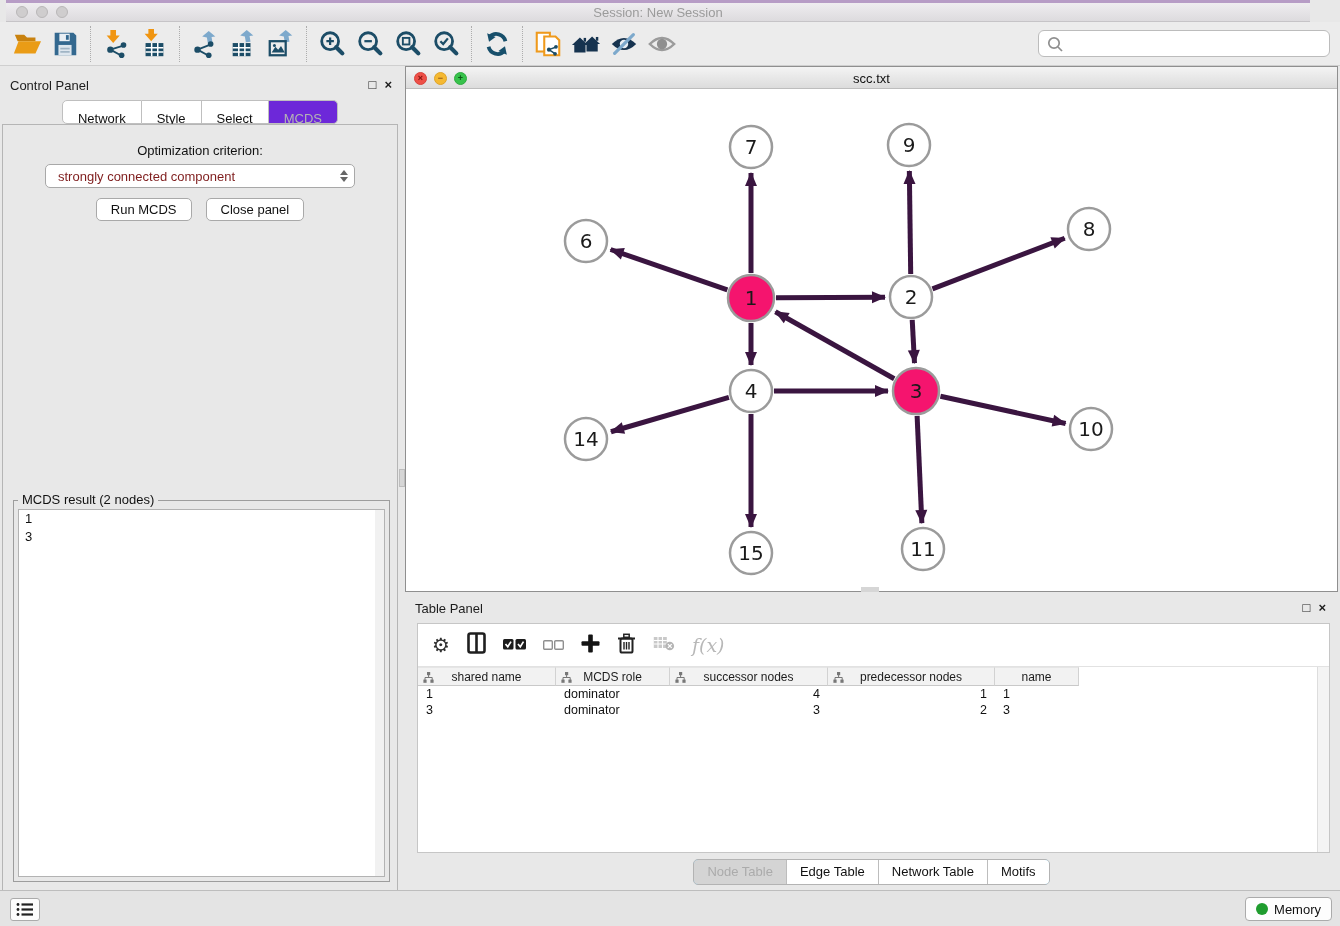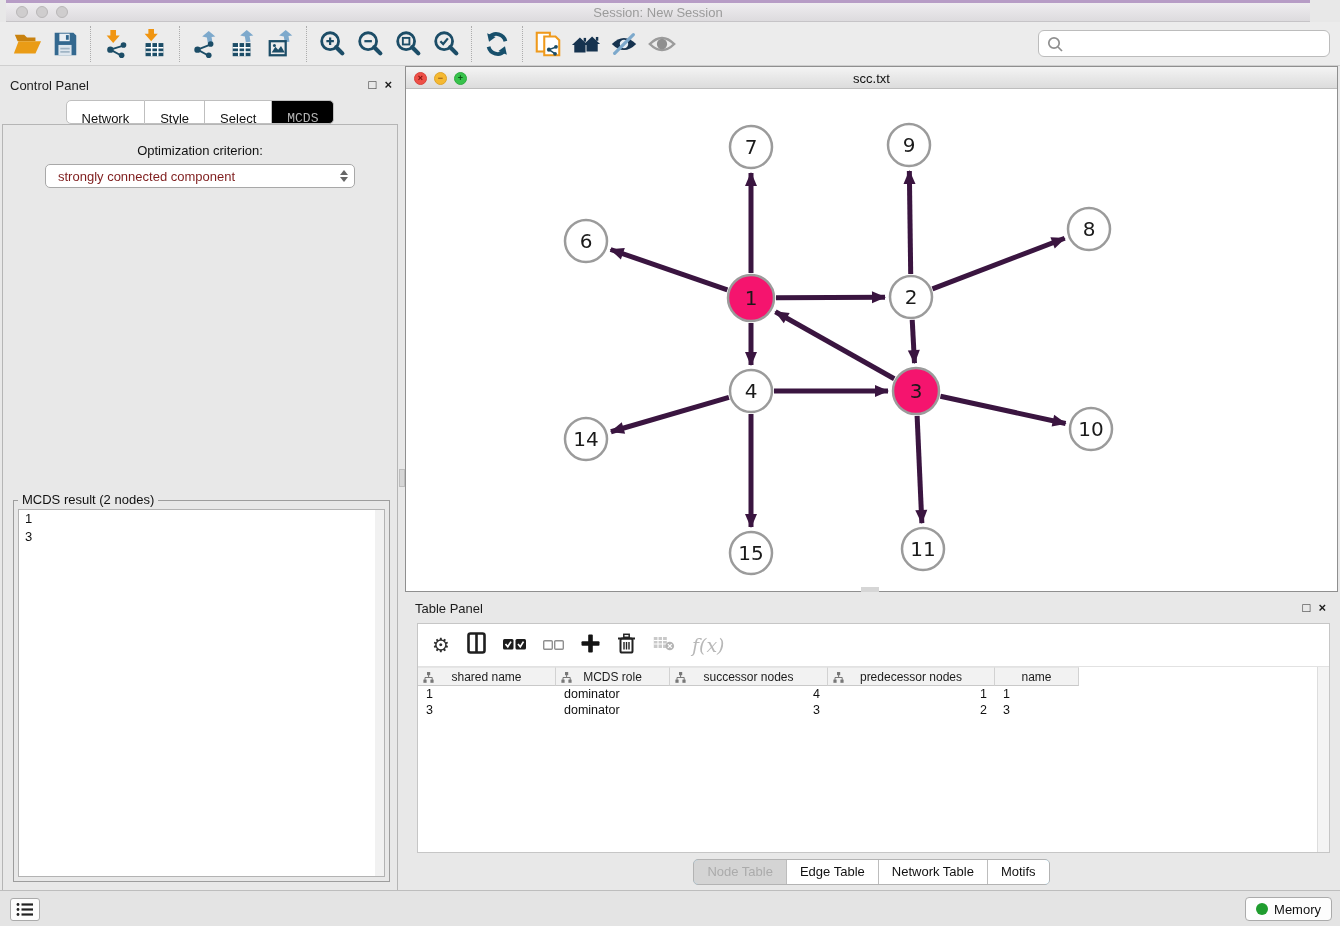--- a/index.html
+++ b/index.html
@@ -28,21 +28,21 @@
   
   #control-panel { position:absolute; left:0; top:72px; width:400px; height:824px; background:#e8e8e8; }
   .panel-header { position:relative; height:28px; }
   .panel-header .ptitle { position:absolute; left:10px; top:6px; font-size:13px; color:#1d1d1d; }
   .panel-glyphs { position:absolute; right:8px; top:5px; display:flex; gap:8px; }
   .panel-glyphs span { font-size:13px; color:#1c1c1c; font-weight:bold; cursor:default; }
   #cp-tabs { position:absolute; top:28px; left:0; width:100%; height:24px; display:flex; justify-content:center; }
   .cp-tabgroup { display:flex; }
   .cp-tab { font-size:13px; padding:10px 15px 4px; background:#fff; border:1px solid #bfbfbf; border-left:none; color:#111; }
   .cp-tab.first { border-left:1px solid #bfbfbf; border-radius:5px 0 0 5px; }
-  .cp-tab.selected { background:#000000; color:#b4b4b4; border-radius:0 5px 5px 0;font-family:Liberation Mono, monospace; }
+  .cp-tab.selected { background:#6d28d9; color:#b4b4b4; border-radius:0 5px 5px 0; }
   #cp-content { position:absolute; left:2px; right:2px; top:52px; bottom:2px; border:1px solid #b5b5b5; background:#e8e8e8; }
   #opt-label { position:absolute; top:18px; width:100%; text-align:center; font-size:13px; color:#111; }
   #opt-select { position:absolute; left:42px; top:39px; width:310px; height:24px; background:#fff;
     border:1px solid #a8a8a8; border-radius:5px; display:flex; align-items:center; padding:0 6px 0 12px; }
   #opt-select .val { flex:1; font-size:13px; color:#7f1d1d; }
   .stepper { display:flex; flex-direction:column; gap:2px; align-items:center; }
   .stepper i { width:0; height:0; border-left:4px solid transparent; border-right:4px solid transparent; display:block; }
   .stepper .up { border-bottom:5px solid #666; }
   .stepper .dn { border-top:5px solid #666; }
   .cp-buttons { position:absolute; top:73px; width:100%; display:flex; justify-content:center; gap:14px; }
@@ -268,20 +268,24 @@
       </div>
     </div>
     <div id="cp-content">
       <div id="opt-label">Optimization criterion:</div>
       <div id="opt-select">
         <span class="val">strongly connected component</span>
         <span class="stepper">
             <i class="up"></i>
             <i class="dn"></i>
           </span>
+      </div>
+      <div class="cp-buttons">
+        <button class="cp-btn">Run MCDS</button>
+        <button class="cp-btn">Close panel</button>
       </div>
       <div id="mcds-fieldset">
         <span id="mcds-legend">MCDS result (2 nodes)</span>
         <div id="mcds-list">
           <div class="item">1</div>
           <div class="item">3</div>
           <div class="scroll"></div>
         </div>
       </div>
     </div>

